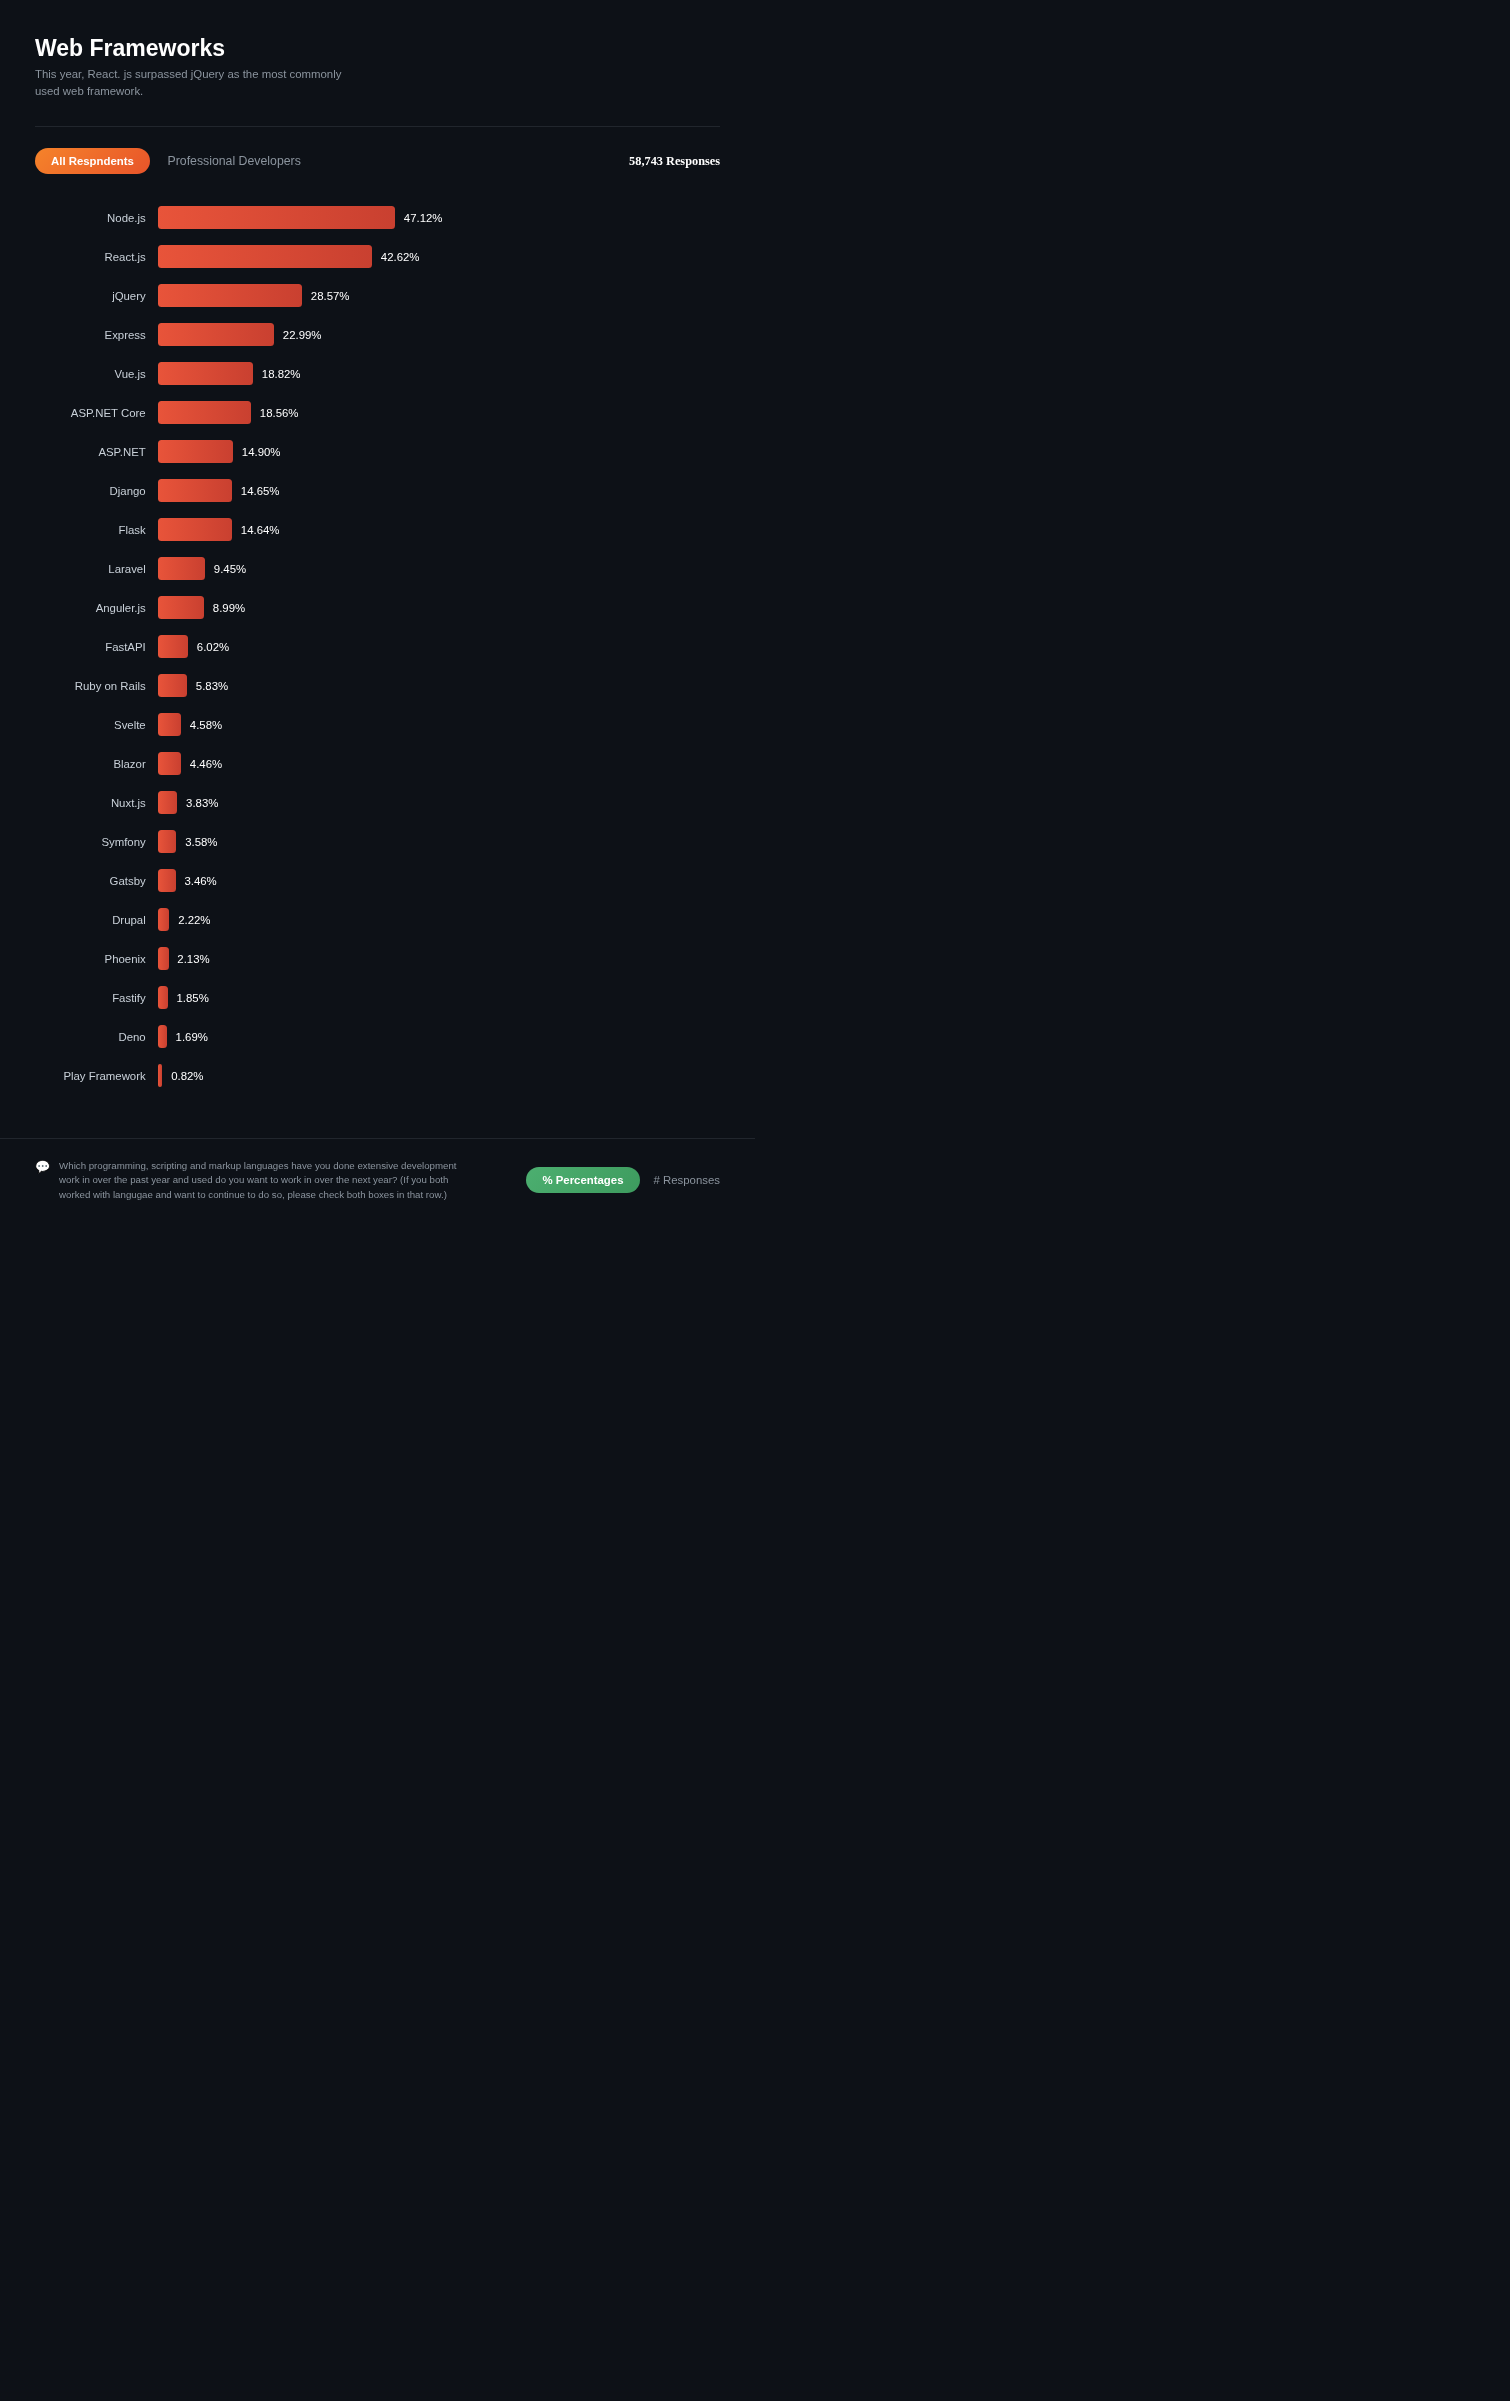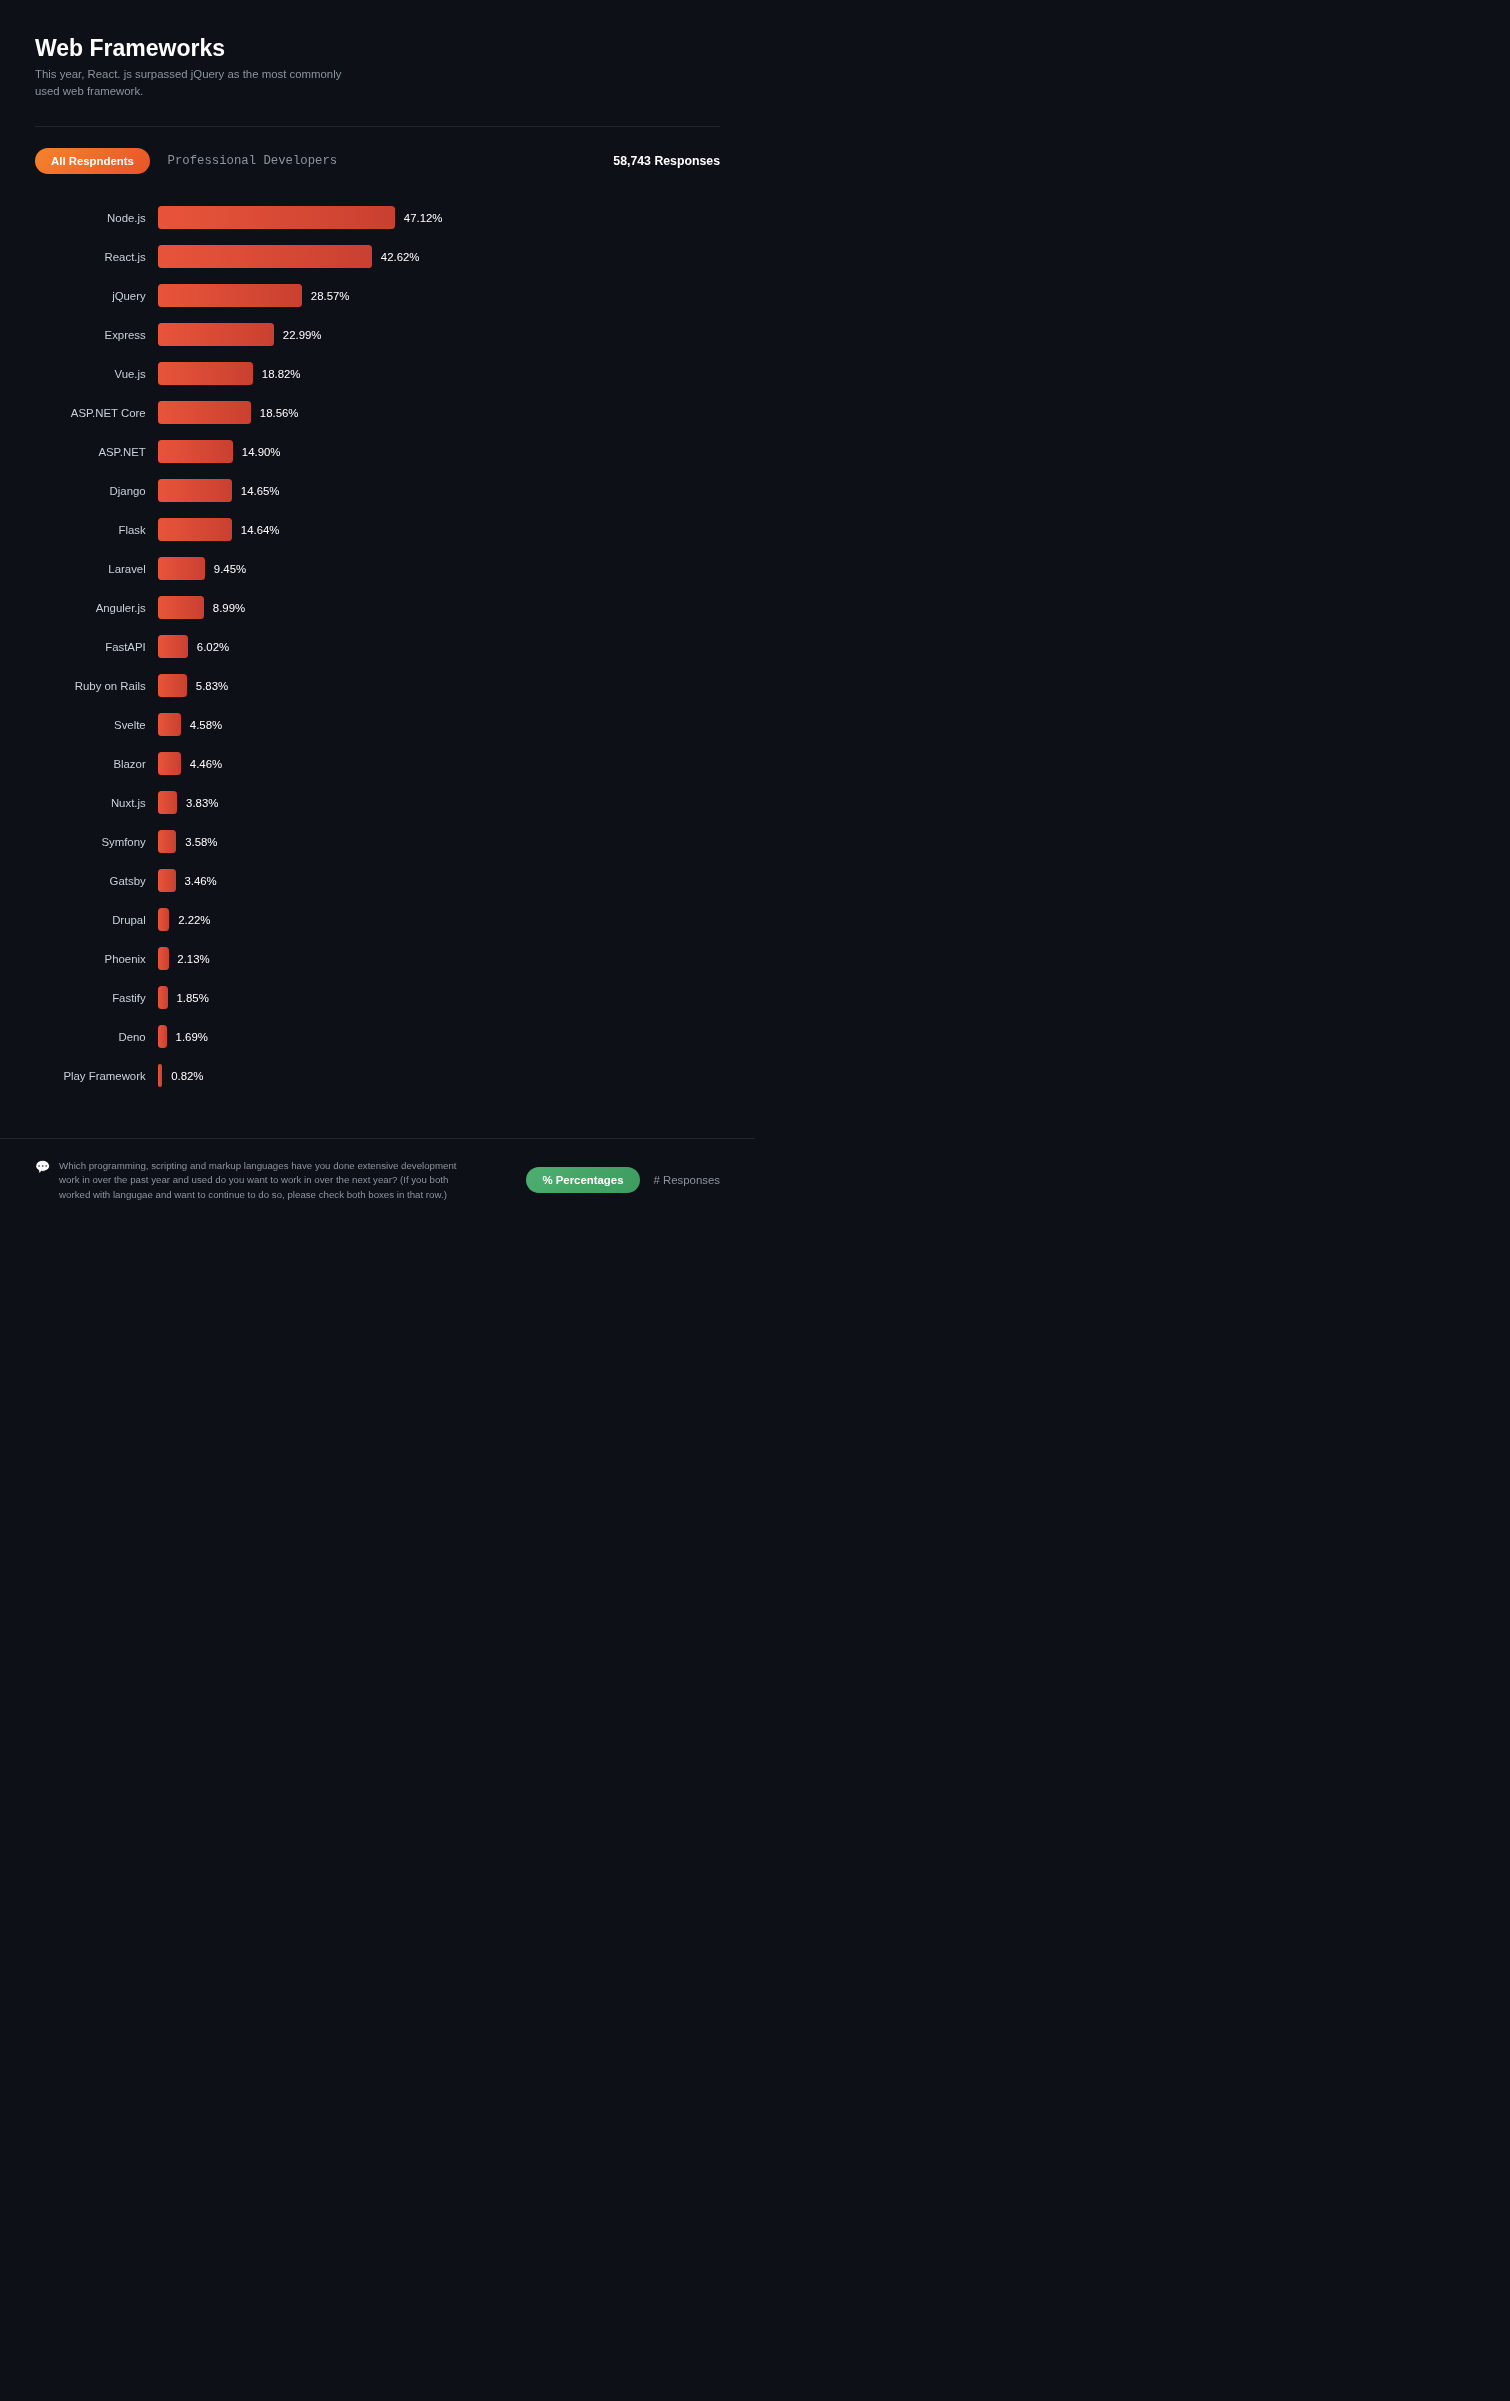--- a/index.html
+++ b/index.html
@@ -57,26 +57,26 @@
       padding: 7px 16px;
       font-size: 11.4px;
       font-weight: 600;
       cursor: pointer;
       text-align: center;
     }
 
     .filter-label {
       font-size: 12.3px;
       color: #8b949e;
-      font-family: Liberation Mono, monospace;
     }
 
     .responses-count {
       font-size: 12.3px;
       color: #8b949e;
+      font-family: Liberation Serif, serif;
     }
 
     .responses-count span {
       color: #ffffff;
       font-weight: 600;
     }
 
     .chart-area {
       padding: 0 0 35px 0;
     }

